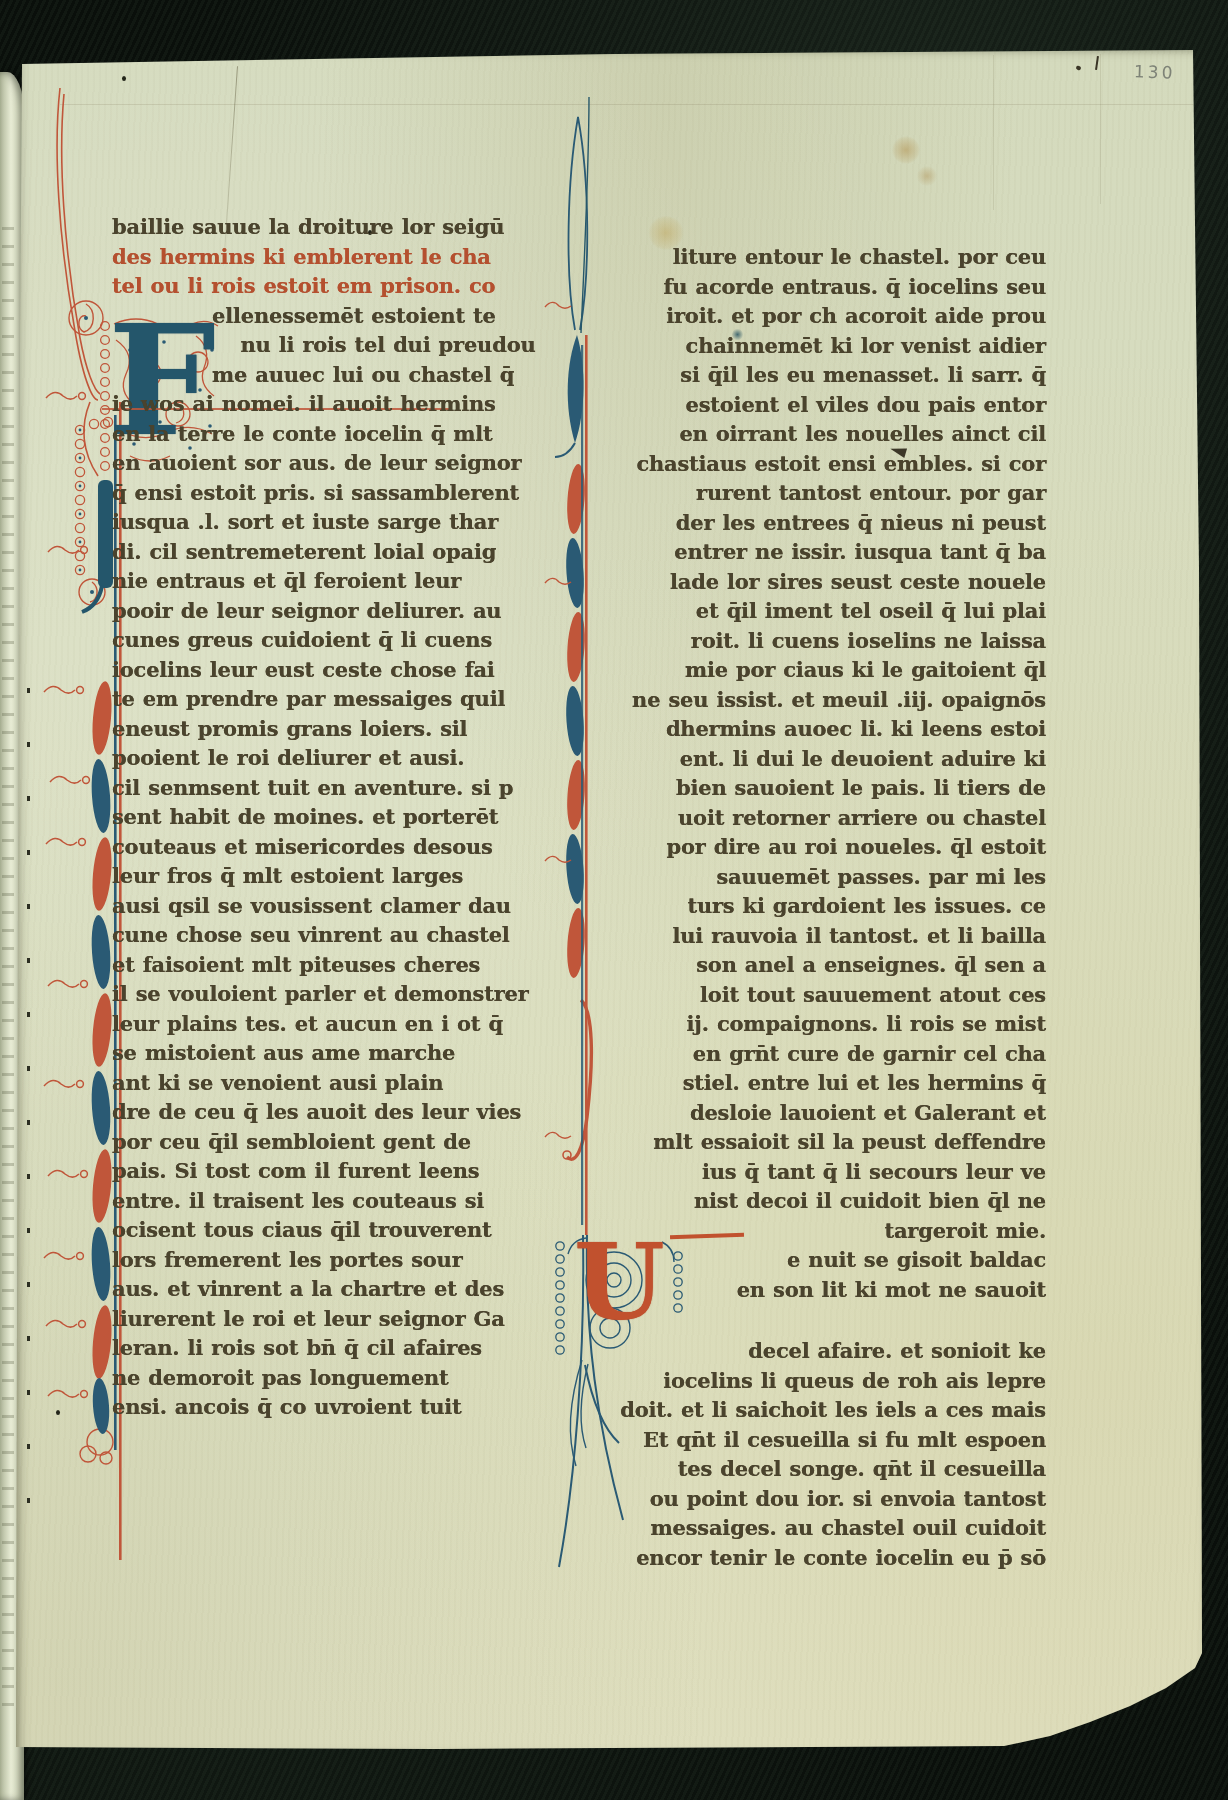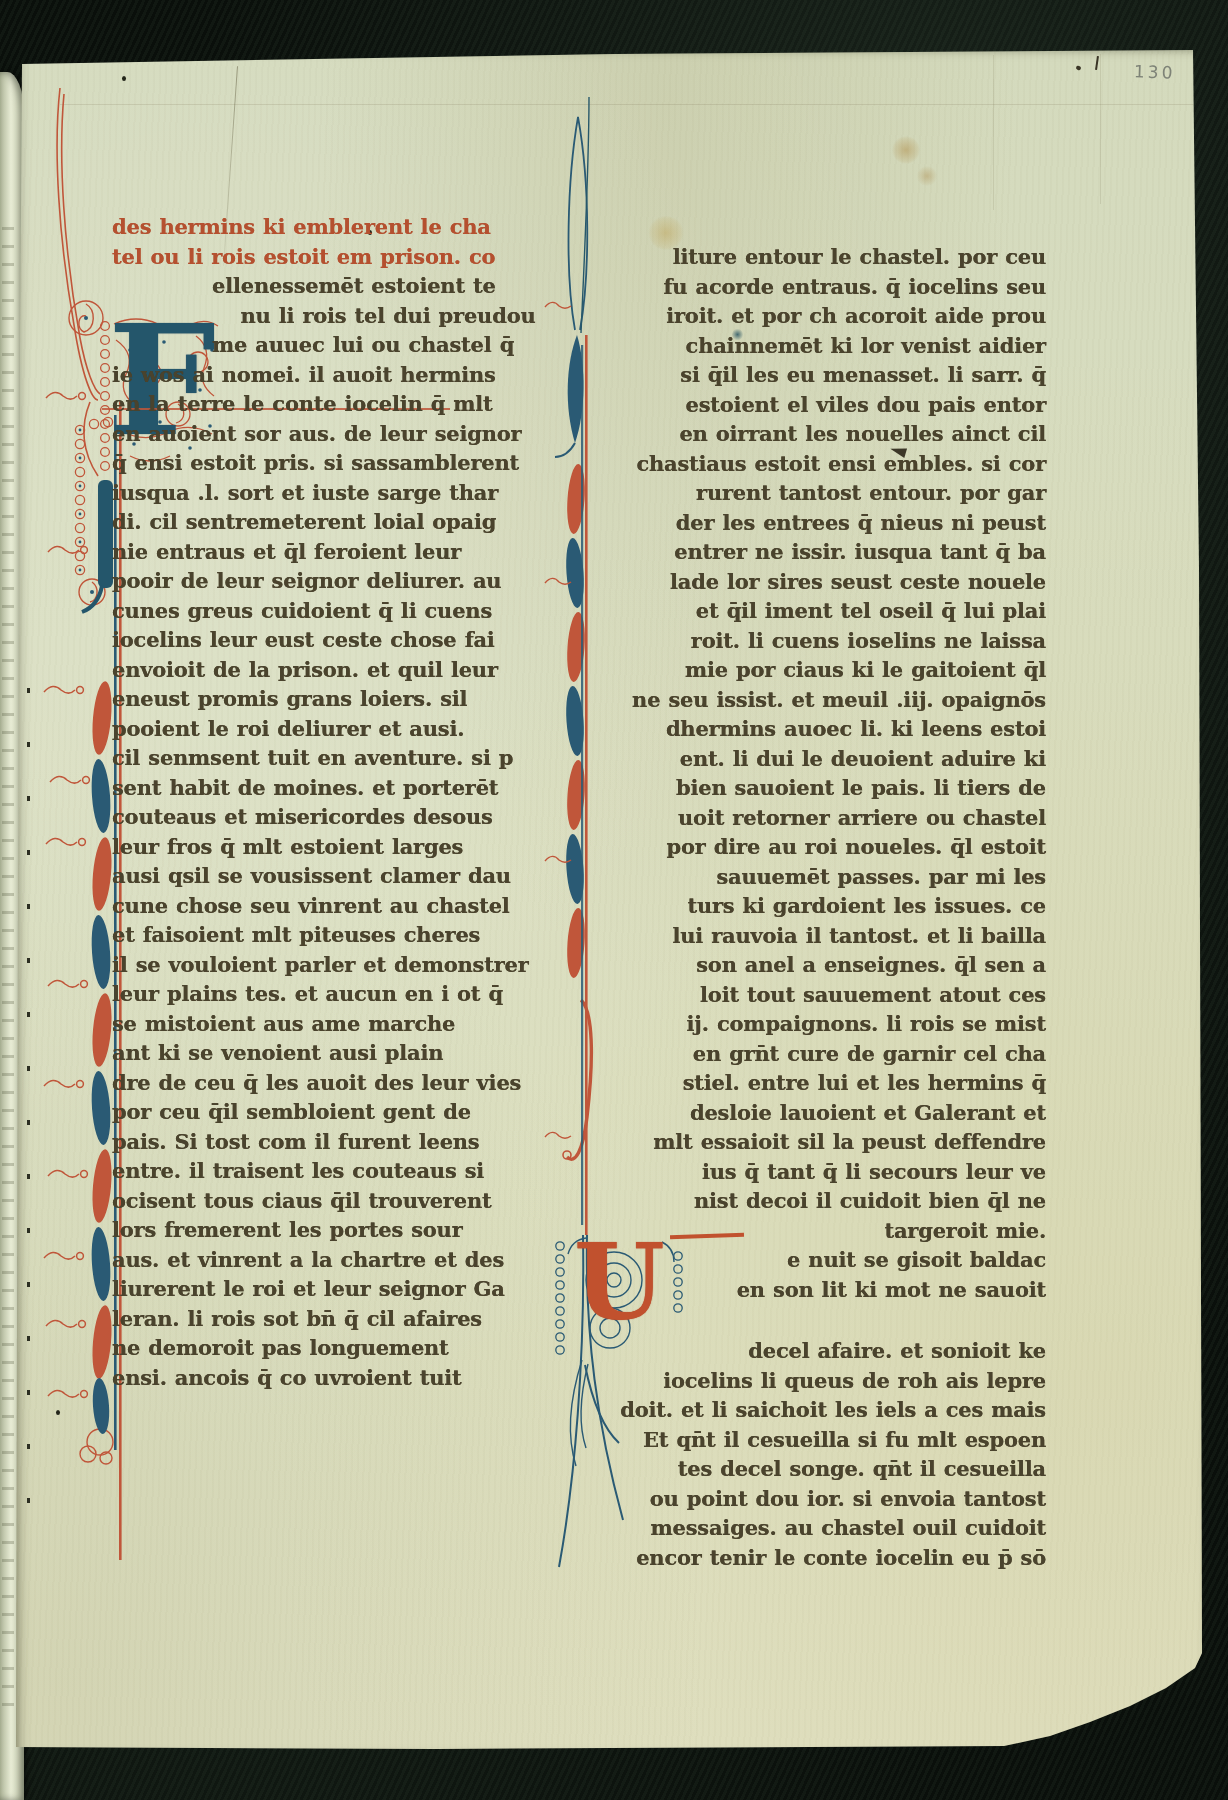--- a/index.html
+++ b/index.html
@@ -317,36 +317,37 @@
             <circle cx="126" cy="54" r="4.2"></circle>
           <circle cx="126" cy="67" r="4.2"></circle>
             <circle cx="126" cy="80" r="4.2"></circle>
         </g>
       </svg>
       <span class="letter">U</span>
       <div class="redbar"></div>
     </div>
 
     <div class="col col-a">
+        <div class="tl">baillie sauue la droiture lor seigū</div>
         <div class="tl rubric">des hermins ki emblerent le cha</div>
         <div class="tl rubric">tel ou li rois estoit em prison. co</div>
         <div class="tl" style="padding-left: 100px;">ellenessemēt estoient te</div>
         <div class="tl" style="padding-left: 100px; text-align: center;">nu li rois tel dui preudou</div>
         <div class="tl" style="padding-left: 100px;">me auuec lui ou chastel q̄</div>
         <div class="tl">ie wos ai nomei. il auoit hermins</div>
         <div class="tl">en la terre le conte iocelin q̄ mlt</div>
         <div class="tl">en auoient sor aus. de leur seignor</div>
         <div class="tl">q̄ ensi estoit pris. si sassamblerent</div>
         <div class="tl">iusqua .l. sort et iuste sarge thar</div>
         <div class="tl">di. cil sentremeterent loial opaig</div>
         <div class="tl">nie entraus et q̄l feroient leur</div>
         <div class="tl">pooir de leur seignor deliurer. au</div>
         <div class="tl">cunes greus cuidoient q̄ li cuens</div>
         <div class="tl">iocelins leur eust ceste chose fai</div>
-        <div class="tl">envoioit de la prison. et quil leur</div>
+        <div class="tl">te em prendre par messaiges quil</div>
         <div class="tl">eneust promis grans loiers. sil</div>
         <div class="tl">pooient le roi deliurer et ausi.</div>
         <div class="tl">cil senmsent tuit en aventure. si p</div>
         <div class="tl">sent habit de moines. et porterēt</div>
         <div class="tl">couteaus et misericordes desous</div>
         <div class="tl">leur fros q̄ mlt estoient larges</div>
         <div class="tl">ausi qsil se vousissent clamer dau</div>
         <div class="tl">cune chose seu vinrent au chastel</div>
         <div class="tl">et faisoient mlt piteuses cheres</div>
         <div class="tl">il se vouloient parler et demonstrer</div>

